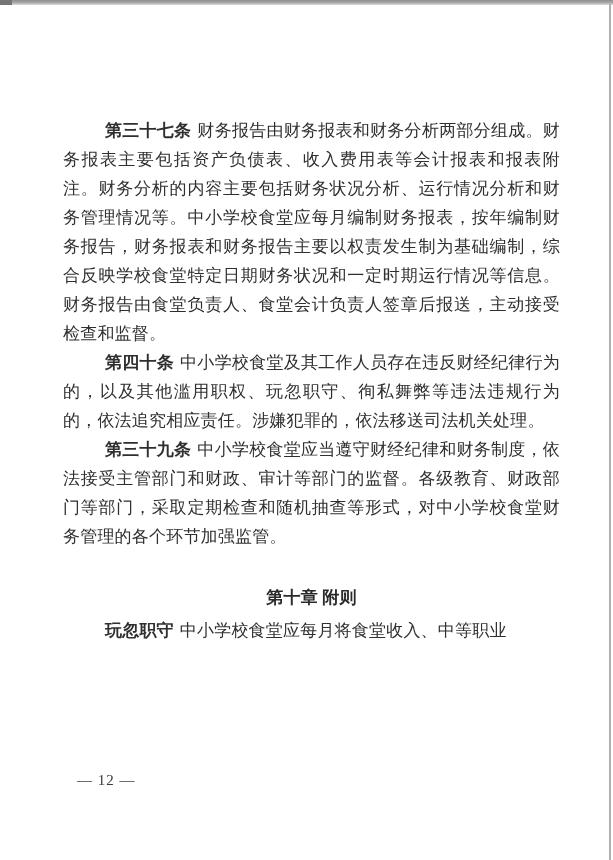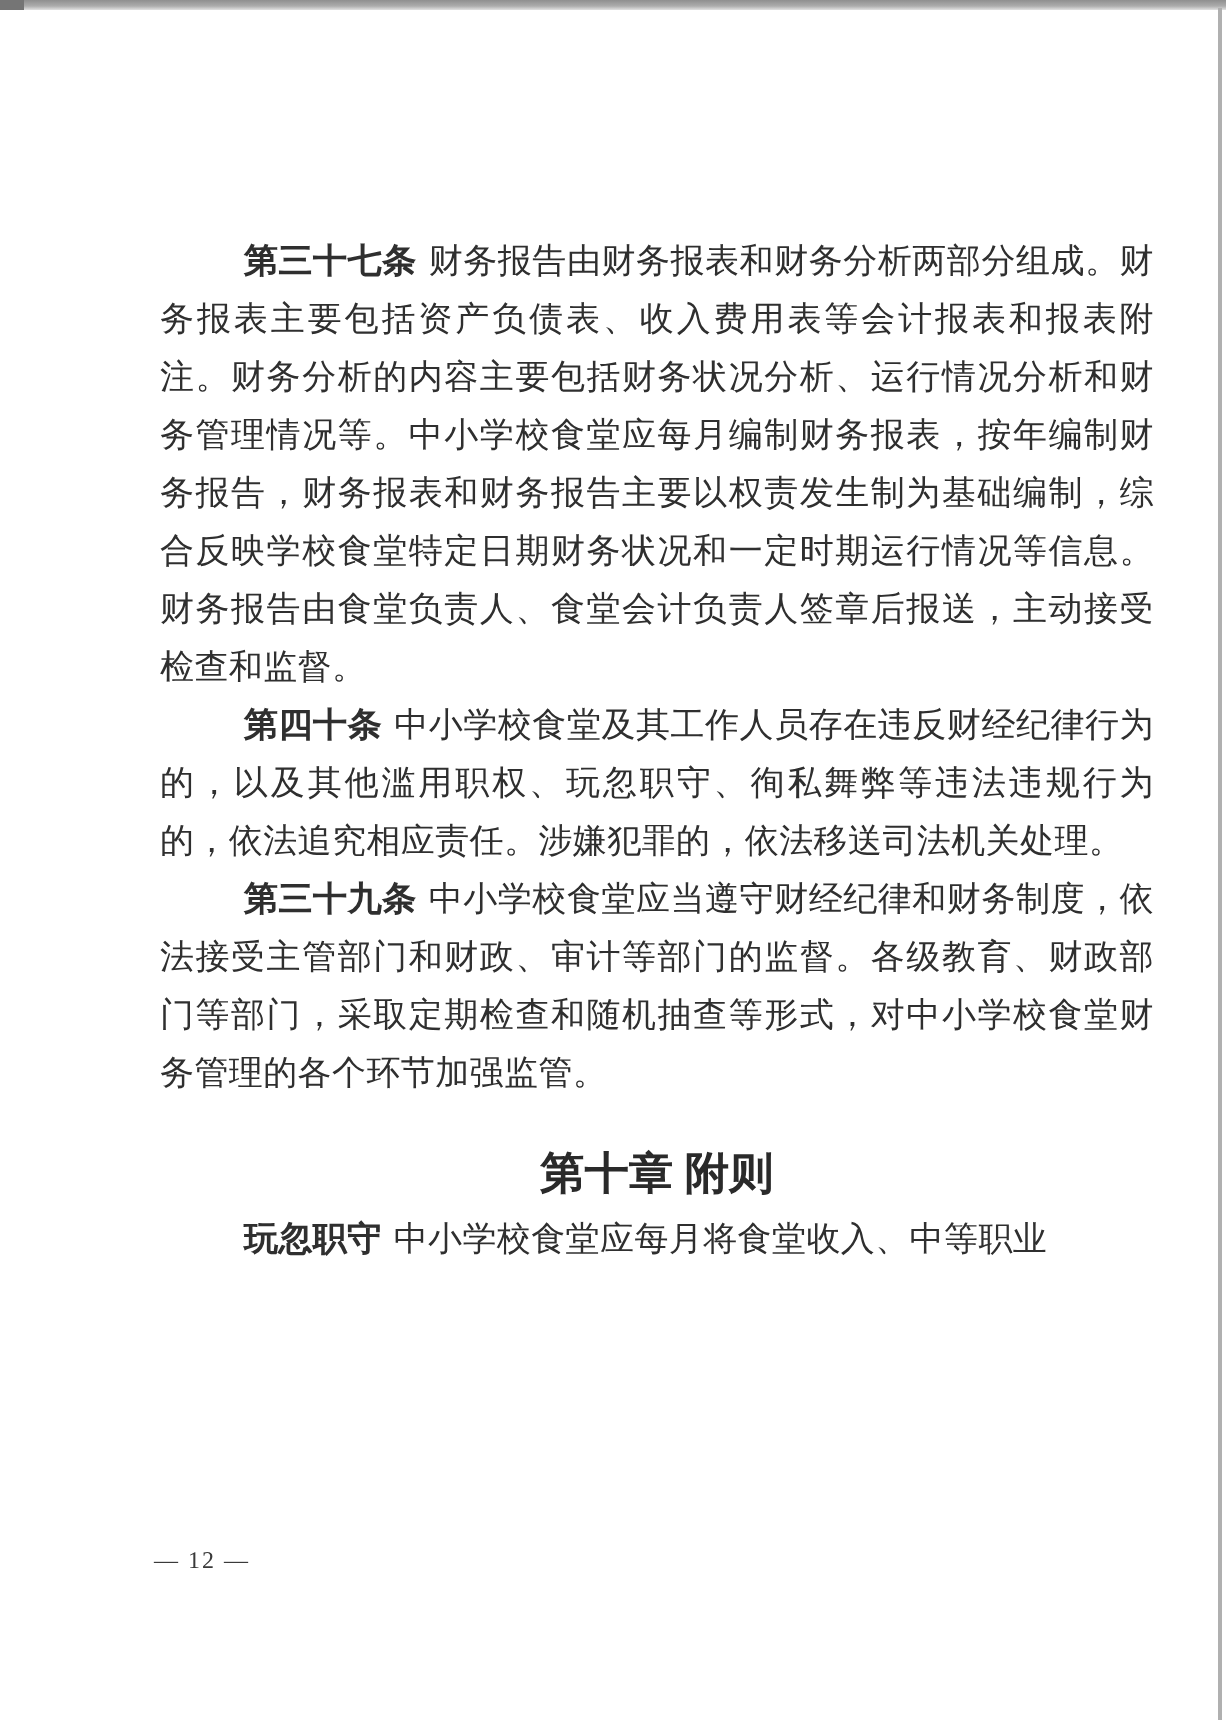--- a/index.html
+++ b/index.html
@@ -31,51 +31,51 @@
   .scan-right-edge {
     position: absolute;
     top: 4px; bottom: 0;
     left: 609px;
     width: 2px;
     background: #b0b0b0;
   }
   
   .content {
     position: absolute;
-    left: 80px;
+    left: 63px;
     top: 116px;
     width: 497px;
     font-size: 17px;
     line-height: 29px;
     letter-spacing: 0.2px;
     text-align: justify;
     color: #2f2f2f;
   }
   .para {
     margin: 0;
     text-indent: 42px;
   }
   .term {
     font-weight: 700;
     margin-right: 6px;
   }
   .chapter {
     font-weight: 700;
     text-align: center;
     text-indent: 0;
-    margin: 21px 0 4px 0;
-    font-size: 22px;
+    margin: 32px 0 4px 0;
+    font-size: 17px;
     line-height: 29px;
     color: #2a2a2a;
   }
   .page-number {
     position: absolute;
     left: 77px;
     top: 769px;
-    font-size: 12px;
+    font-size: 15px;
     line-height: 22px;
     letter-spacing: 1px;
     color: #3a3a3a;
     text-align: center;
   }
 </style>
 </head>
 <body>
 
 <div class="page">

